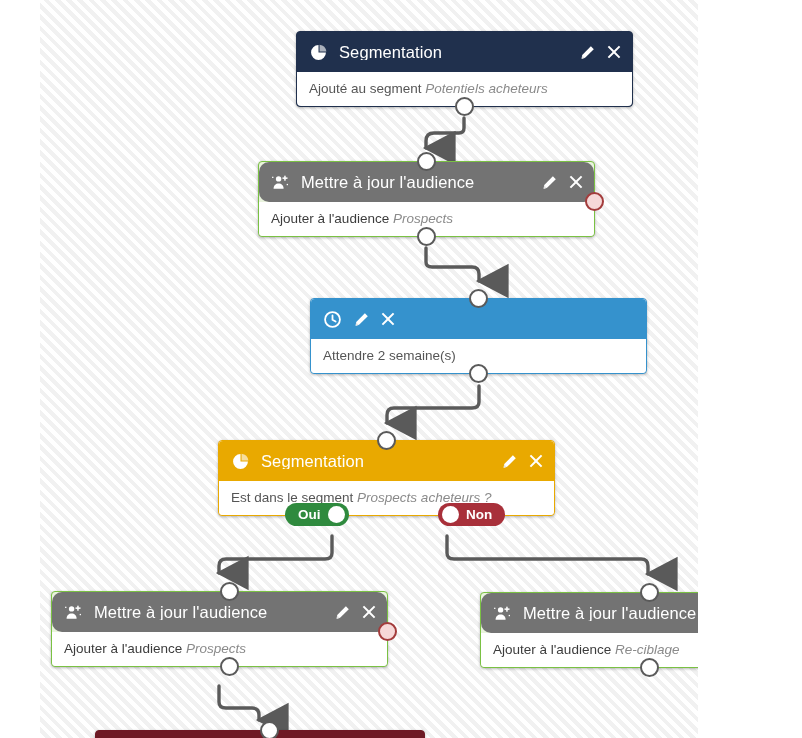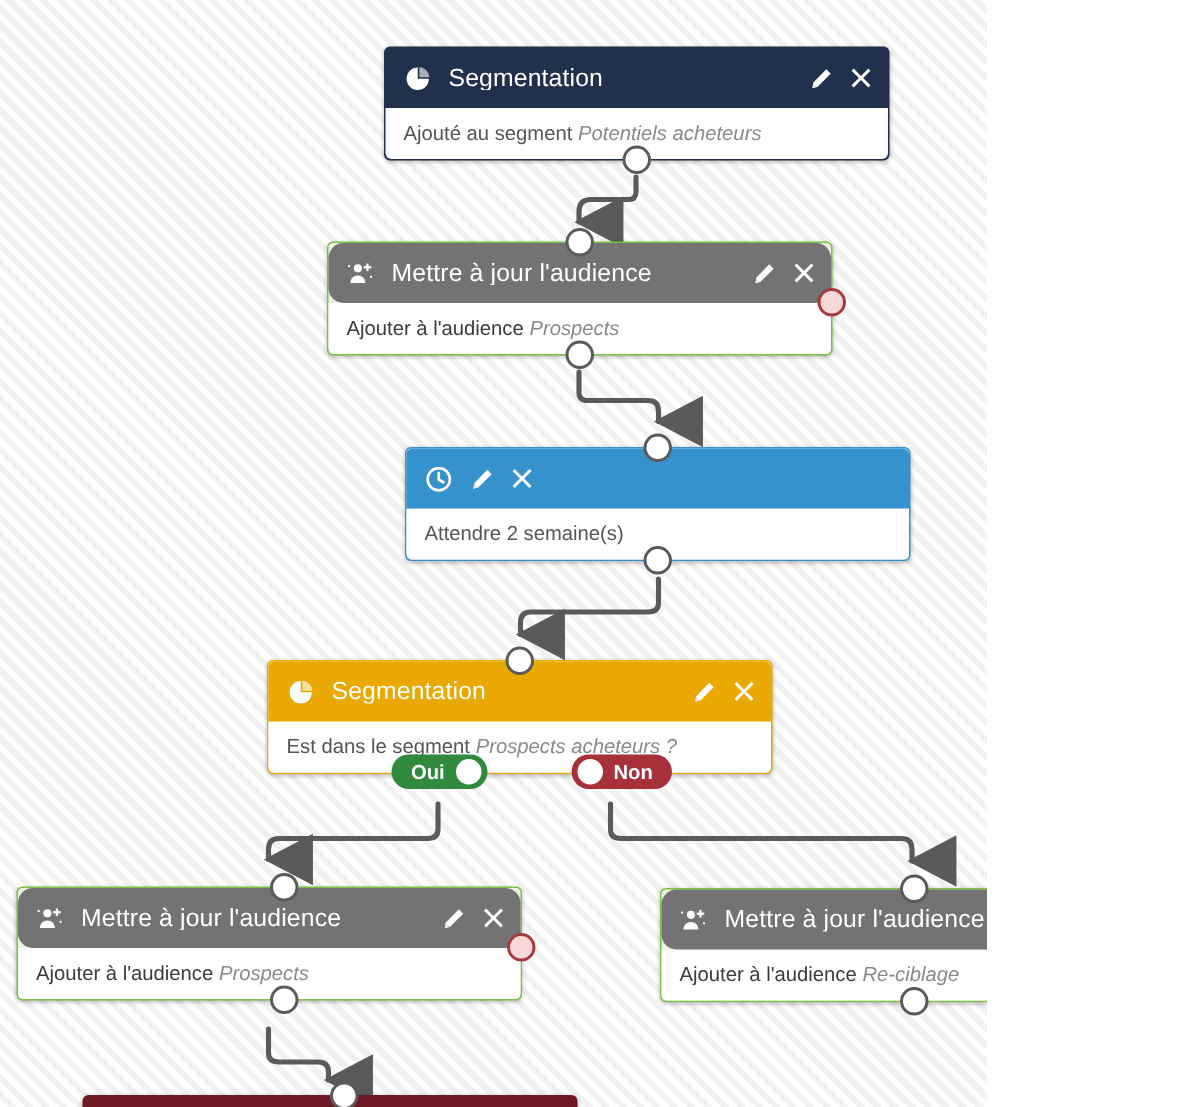--- a/index.html
+++ b/index.html
@@ -12,20 +12,21 @@
   #canvas {
     position: relative;
     width: 658px; height: 738px;
     background-color: #fbfbfb;
     background-image: repeating-linear-gradient(
       45deg,
       #ffffff 0px, #ffffff 4px,
       #f1f1f1 4px, #f1f1f1 8px
     );
     overflow: hidden;
+    margin-left: 40px;
   }
   #edges {
     position: absolute;
     left: 0; top: 0;
     width: 802px; height: 738px;
     pointer-events: none;
   }
 
   
   .node {
@@ -295,25 +296,25 @@
           </svg>
         </span>
       </span>
     </div>
     <div class="node-body">
       <span class="lbl">Est dans le segment</span>
       <span class="val">Prospects acheteurs ?</span>
     </div>
     <span class="port port-top"></span>
 
-    <div class="pill pill-yes" style="left:82px; bottom:-11px;">
+    <div class="pill pill-yes" style="left:66px; bottom:-11px;">
       <span class="pill-txt">Oui</span>
       <span class="knob"></span>
     </div>
-    <div class="pill pill-no" style="left:202px; bottom:-11px;">
+    <div class="pill pill-no" style="left:219px; bottom:-11px;">
       <span class="knob"></span>
       <span class="pill-txt">Non</span>
     </div>
   </div>
 
   <div class="node v-green" style="left:11px; top:591px; width:337px;">
     <div class="node-head">
       <span class="node-ico">
         <svg width="18" height="17" viewBox="0 0 18 16">
           <circle cx="7.6" cy="4.4" r="2.7" fill="#ffffff"></circle>

